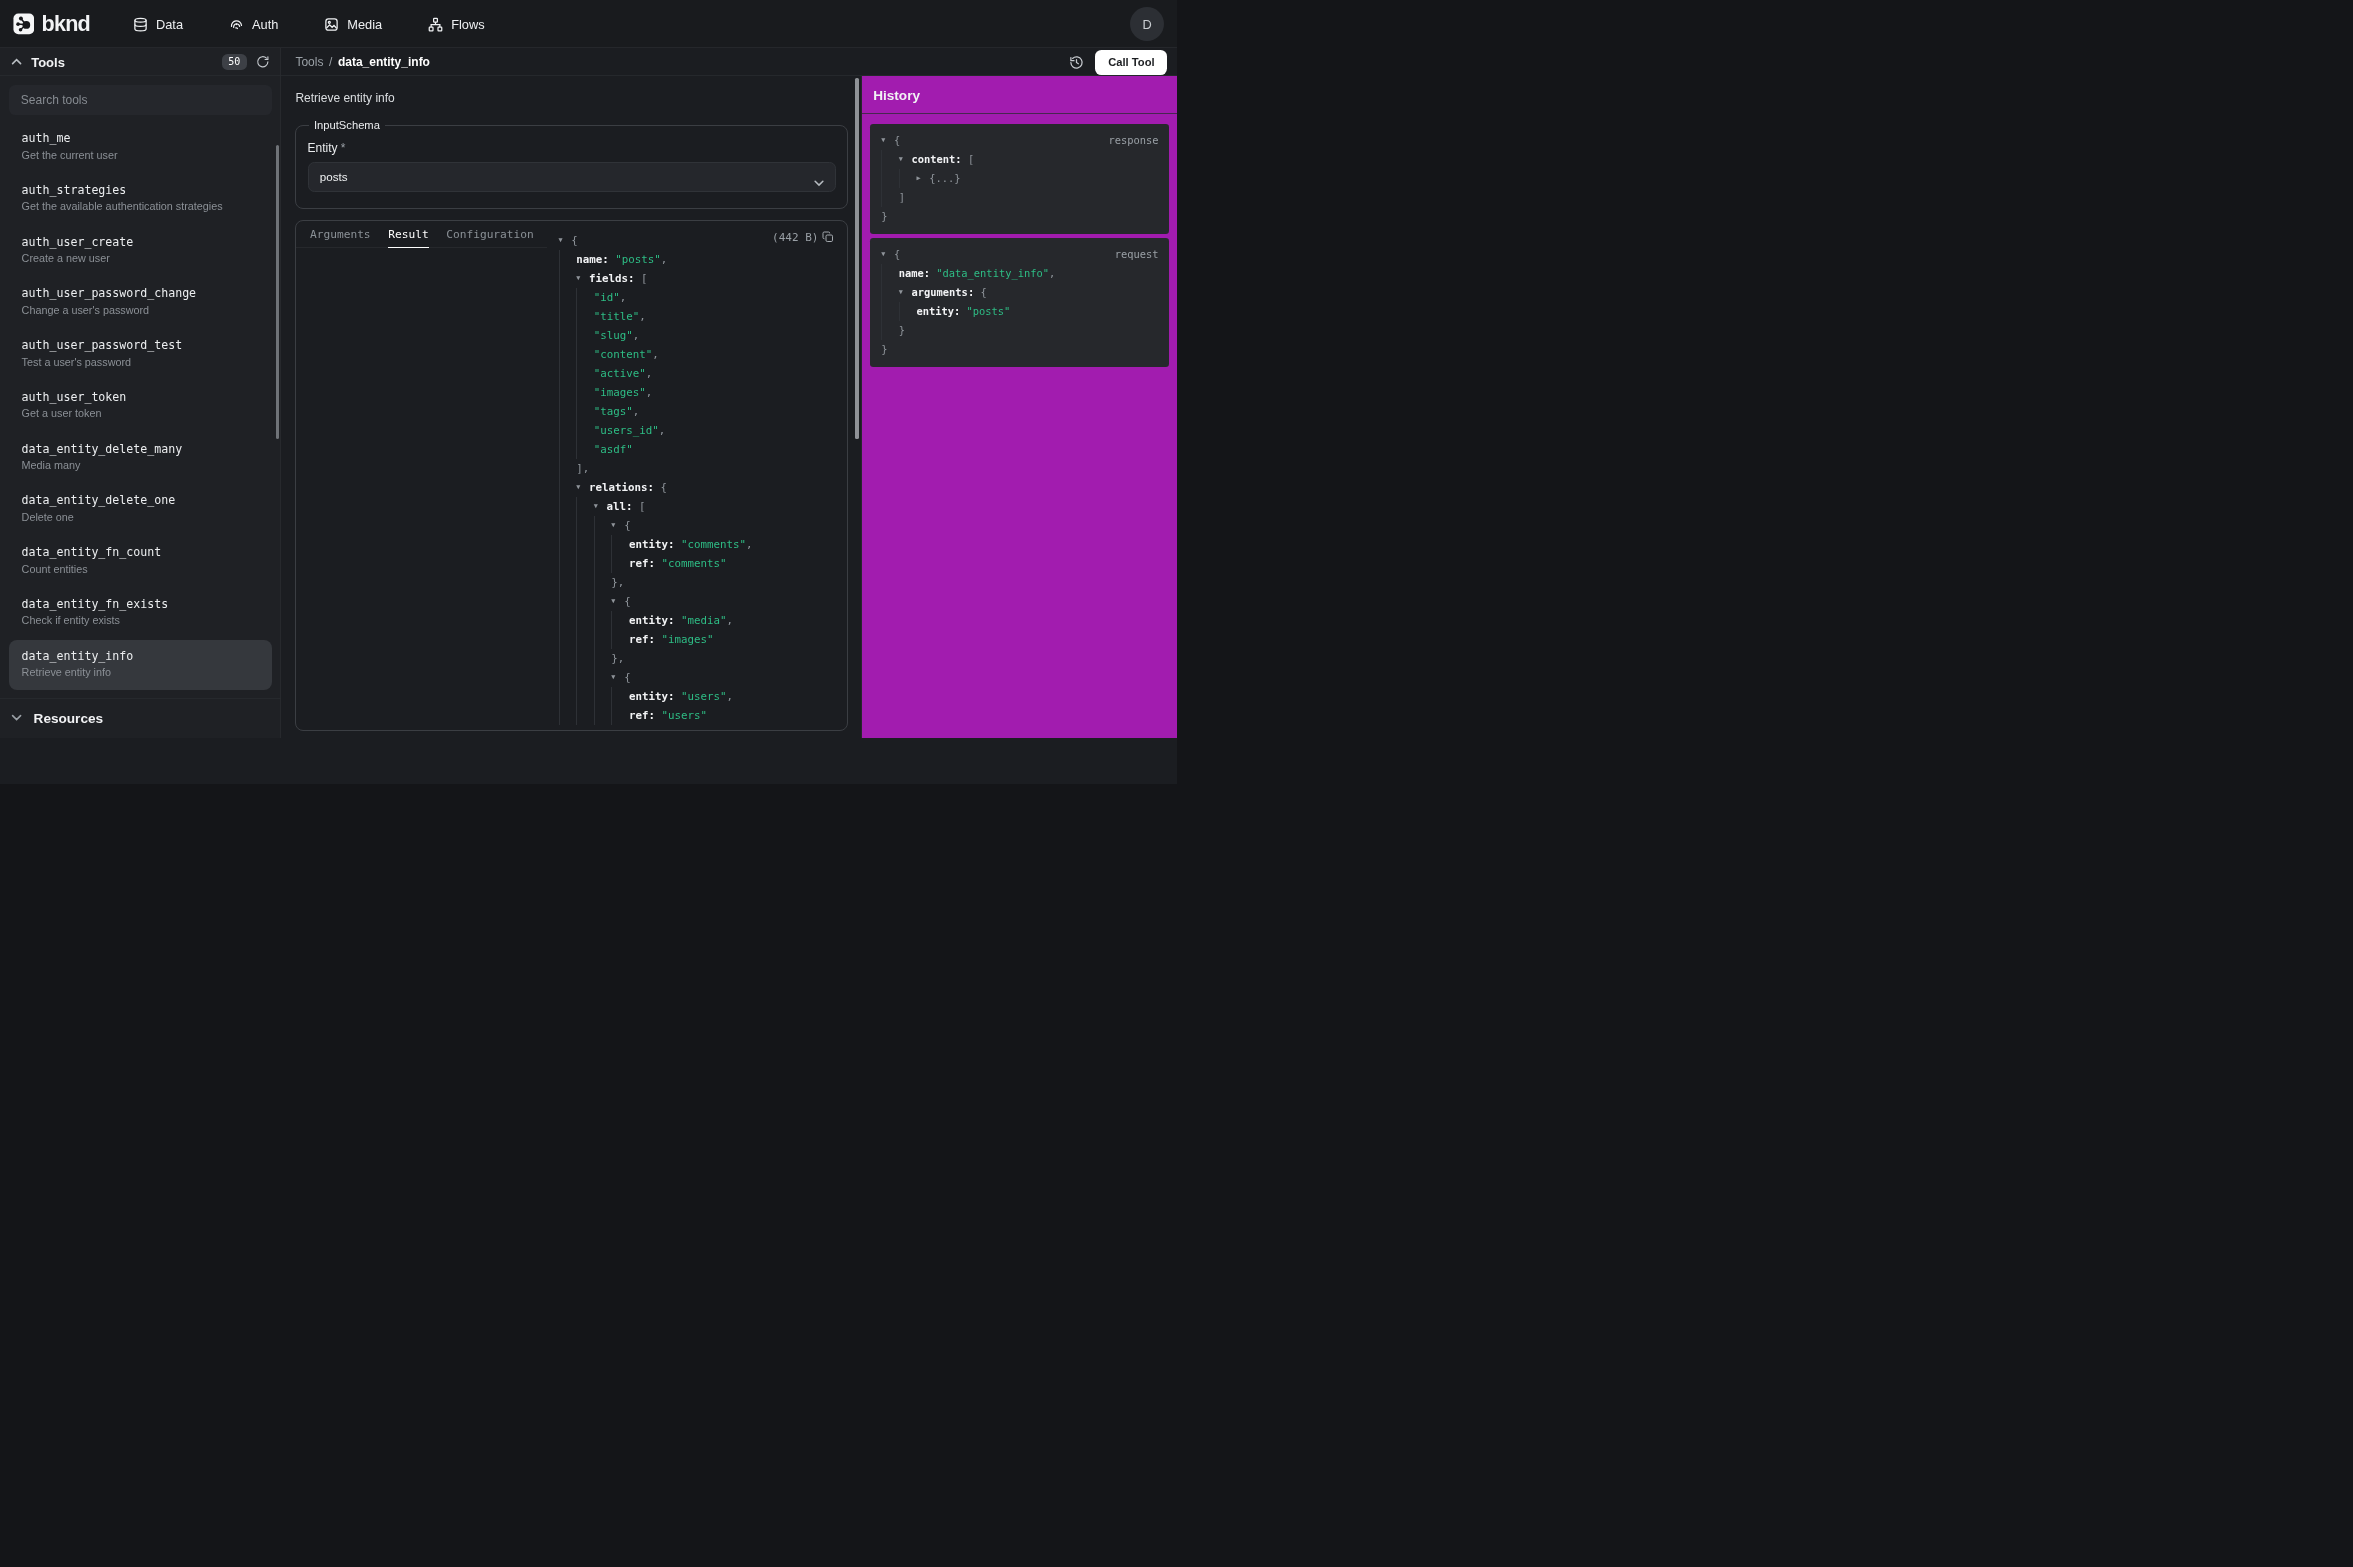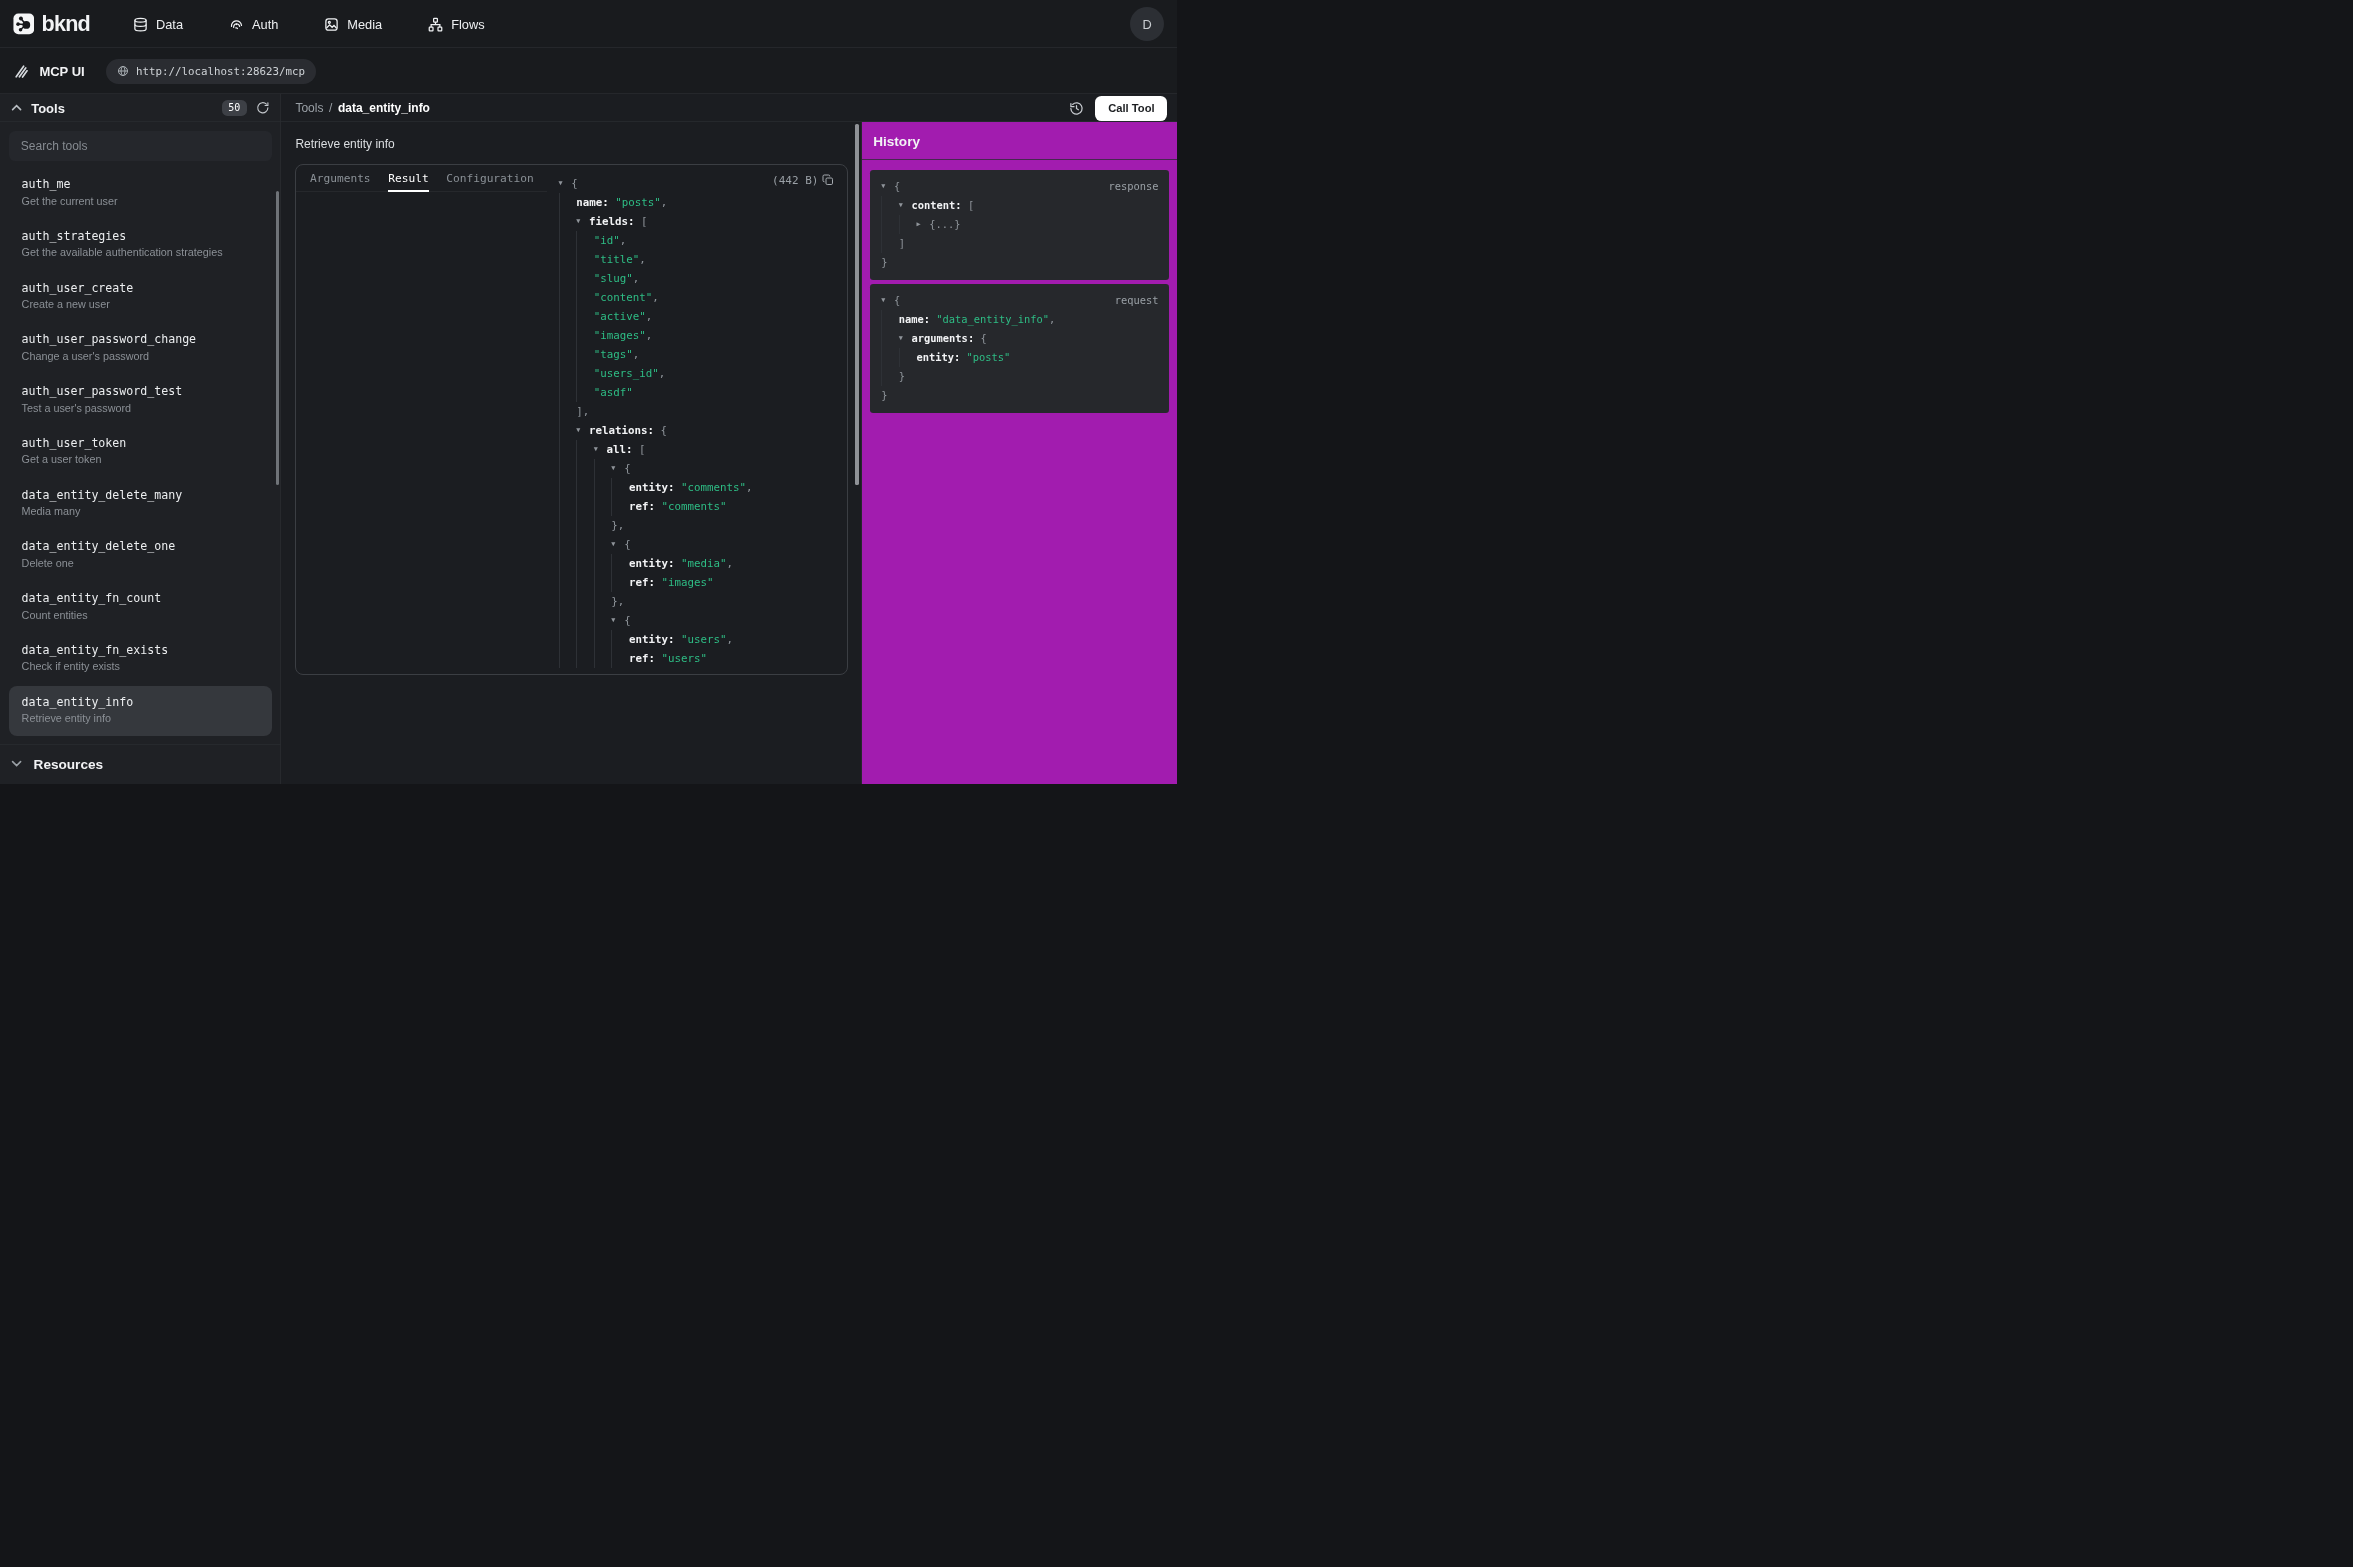--- a/index.html
+++ b/index.html
@@ -183,40 +183,20 @@
         </span>
         <span>Flows</span>
       </div>
     </div>
     <div class="spacer"></div>
     <div class="avatar">
       <span>D</span>
     </div>
   </div>
 
-  <div class="mcpbar">
-    <span style="display:flex;color:#d6dade">
-      <svg width="17" height="17" viewBox="0 0 24 24" fill="none" stroke="currentColor" stroke-width="2.4" stroke-linecap="round">
-          <path d="M4.5 19.5L15 4.5"></path>
-          <path d="M9 19.5L18 7"></path>
-          <path d="M13.5 19.8L19.8 11"></path>
-        </svg>
-    </span>
-    <span class="mcptitle">MCP UI</span>
-    <div class="urlpill">
-      <span style="display:flex;color:#aab0b5">
-        <svg width="12" height="12" viewBox="0 0 24 24" fill="none" stroke="currentColor" stroke-width="2">
-            <circle cx="12" cy="12" r="9"></circle>
-            <path d="M3 12h18"></path>
-            <ellipse cx="12" cy="12" rx="4" ry="9"></ellipse>
-          </svg>
-      </span>
-      <span class="urltext mono">http://localhost:28623/mcp</span>
-    </div>
-  </div>
 
   <div class="content">
 
     <div class="sidebar">
       <div class="sb-head">
         <span style="display:flex;color:#b9bec3">
           <svg width="11.2" height="11.2" viewBox="0 0 14 14" fill="none" stroke="currentColor" stroke-width="2" stroke-linecap="round">
               <polyline points="2,9.5 7,4.5 12,9.5"></polyline>
             </svg>
         </span>
@@ -310,20 +290,34 @@
           </span>
         </button>
         <button class="calltool">Call Tool</button>
       </div>
 
       <div class="panes">
 
         <div class="main-pane">
           <div class="desc">Retrieve entity info</div>
 
+          <fieldset class="schema">
+            <legend>InputSchema</legend>
+            <div class="fieldlabel">
+              <span>Entity</span><span class="req">*</span>
+            </div>
+            <div class="select">
+              <span class="val">posts</span>
+              <span style="display:flex">
+                <svg width="12" height="12" viewBox="0 0 14 14" fill="none" stroke="currentColor" stroke-width="1.8" stroke-linecap="round">
+                    <polyline points="2.5,5 7,9.5 11.5,5"></polyline>
+                  </svg>
+              </span>
+            </div>
+          </fieldset>
 
           <div class="tabscard">
             <div class="tabs mono">
               <div class="tab">Arguments</div>
               <div class="tab active">Result</div>
               <div class="tab">Configuration</div>
             </div>
             <div class="jsonwrap">
               <div class="json-meta">
                 <span>(442 B)</span>

